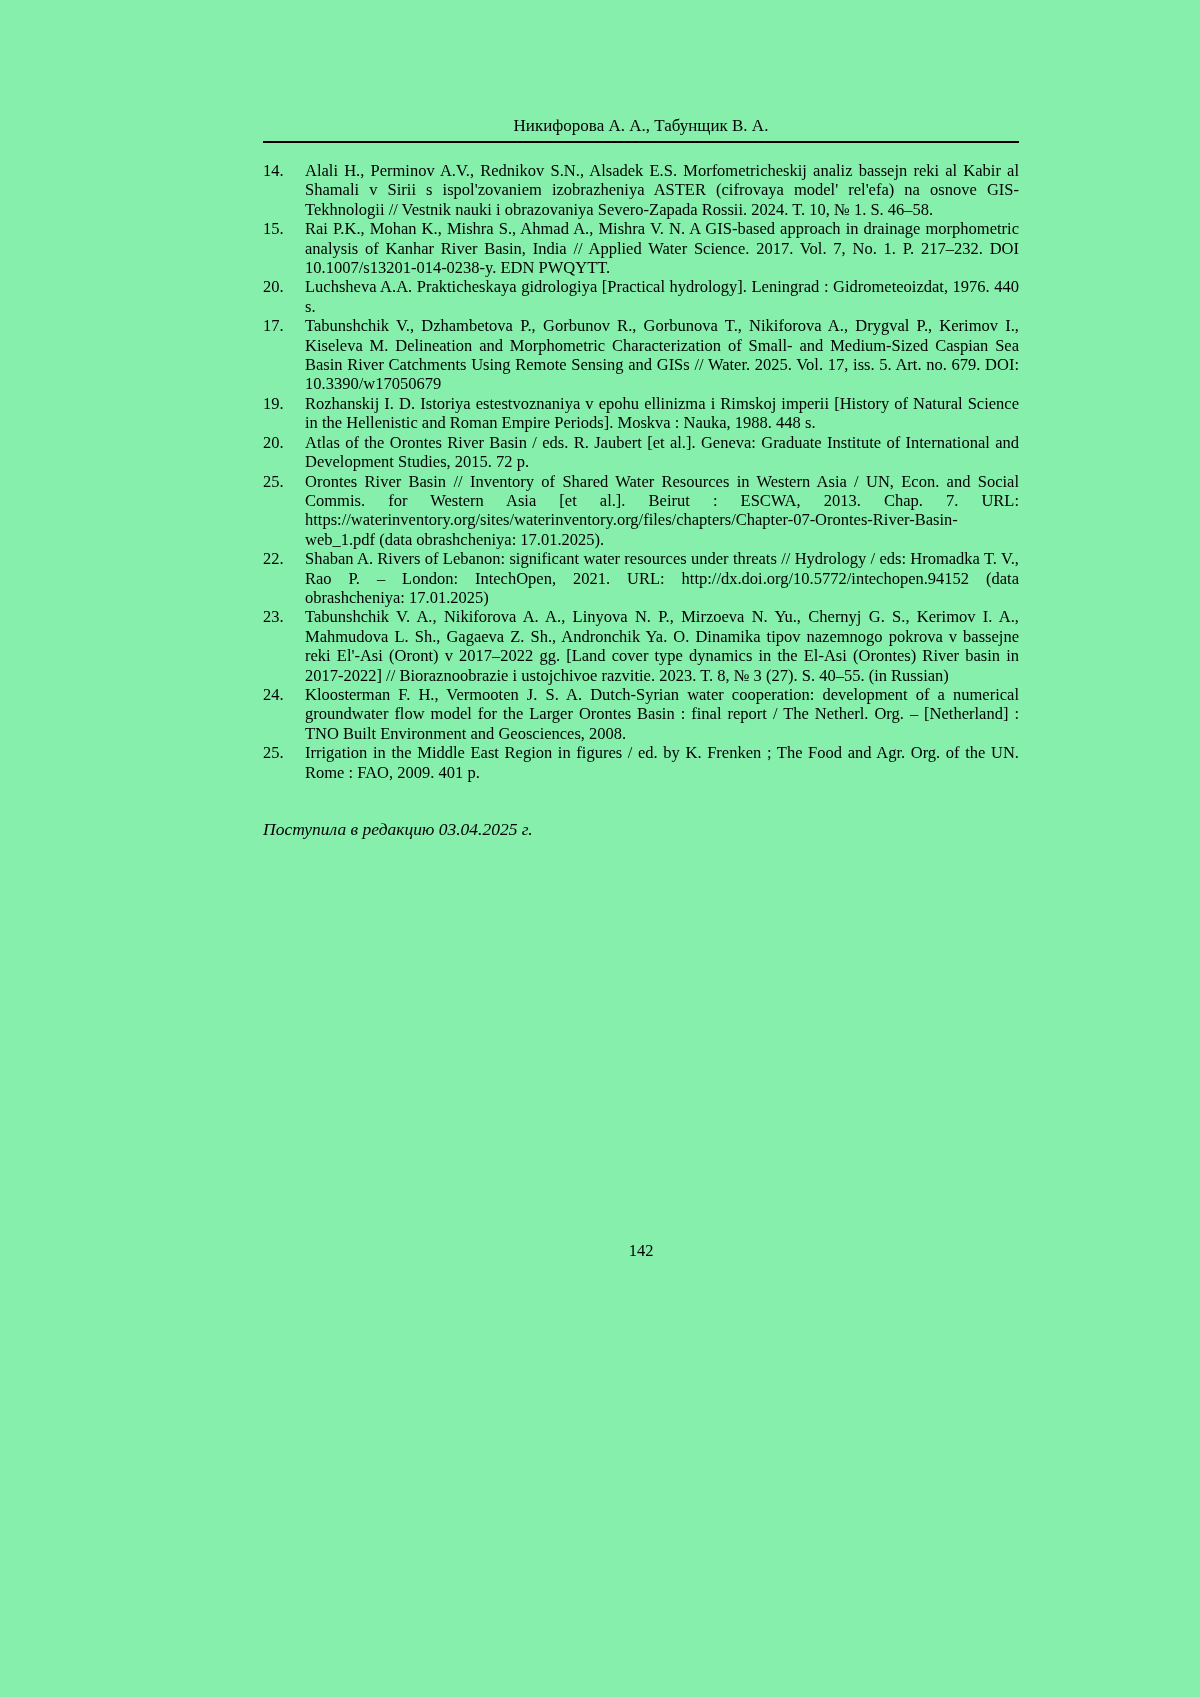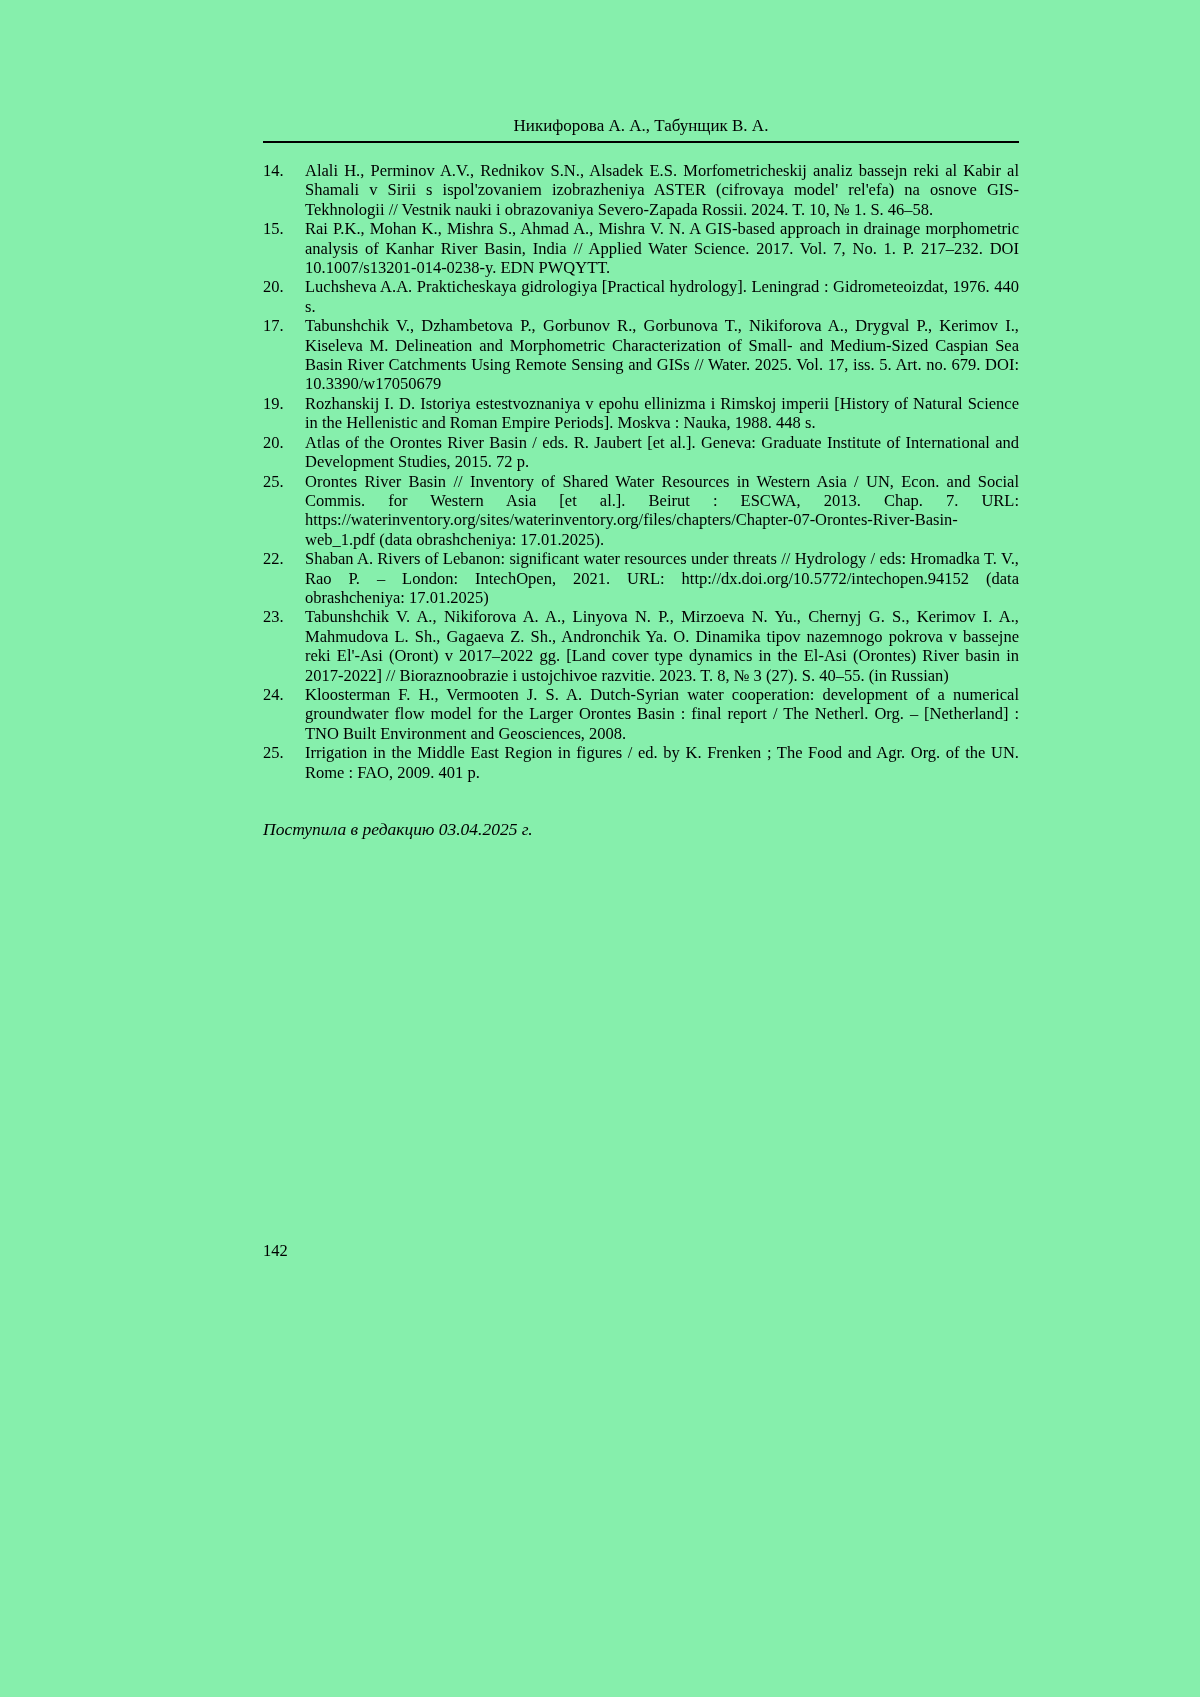--- a/index.html
+++ b/index.html
@@ -51,20 +51,21 @@
     text-align: left;
     font-style: italic;
     font-size: 17.5px;
     line-height: 21px;
   }
   .page-number {
     position: absolute;
     left: 263px;
     top: 1241px;
     width: 756px;
+    text-align: center;
     font-size: 16.5px;
     line-height: 20px;
   }
 </style>
 </head>
 <body>
 
 <div class="page">
   <div class="content">
 

